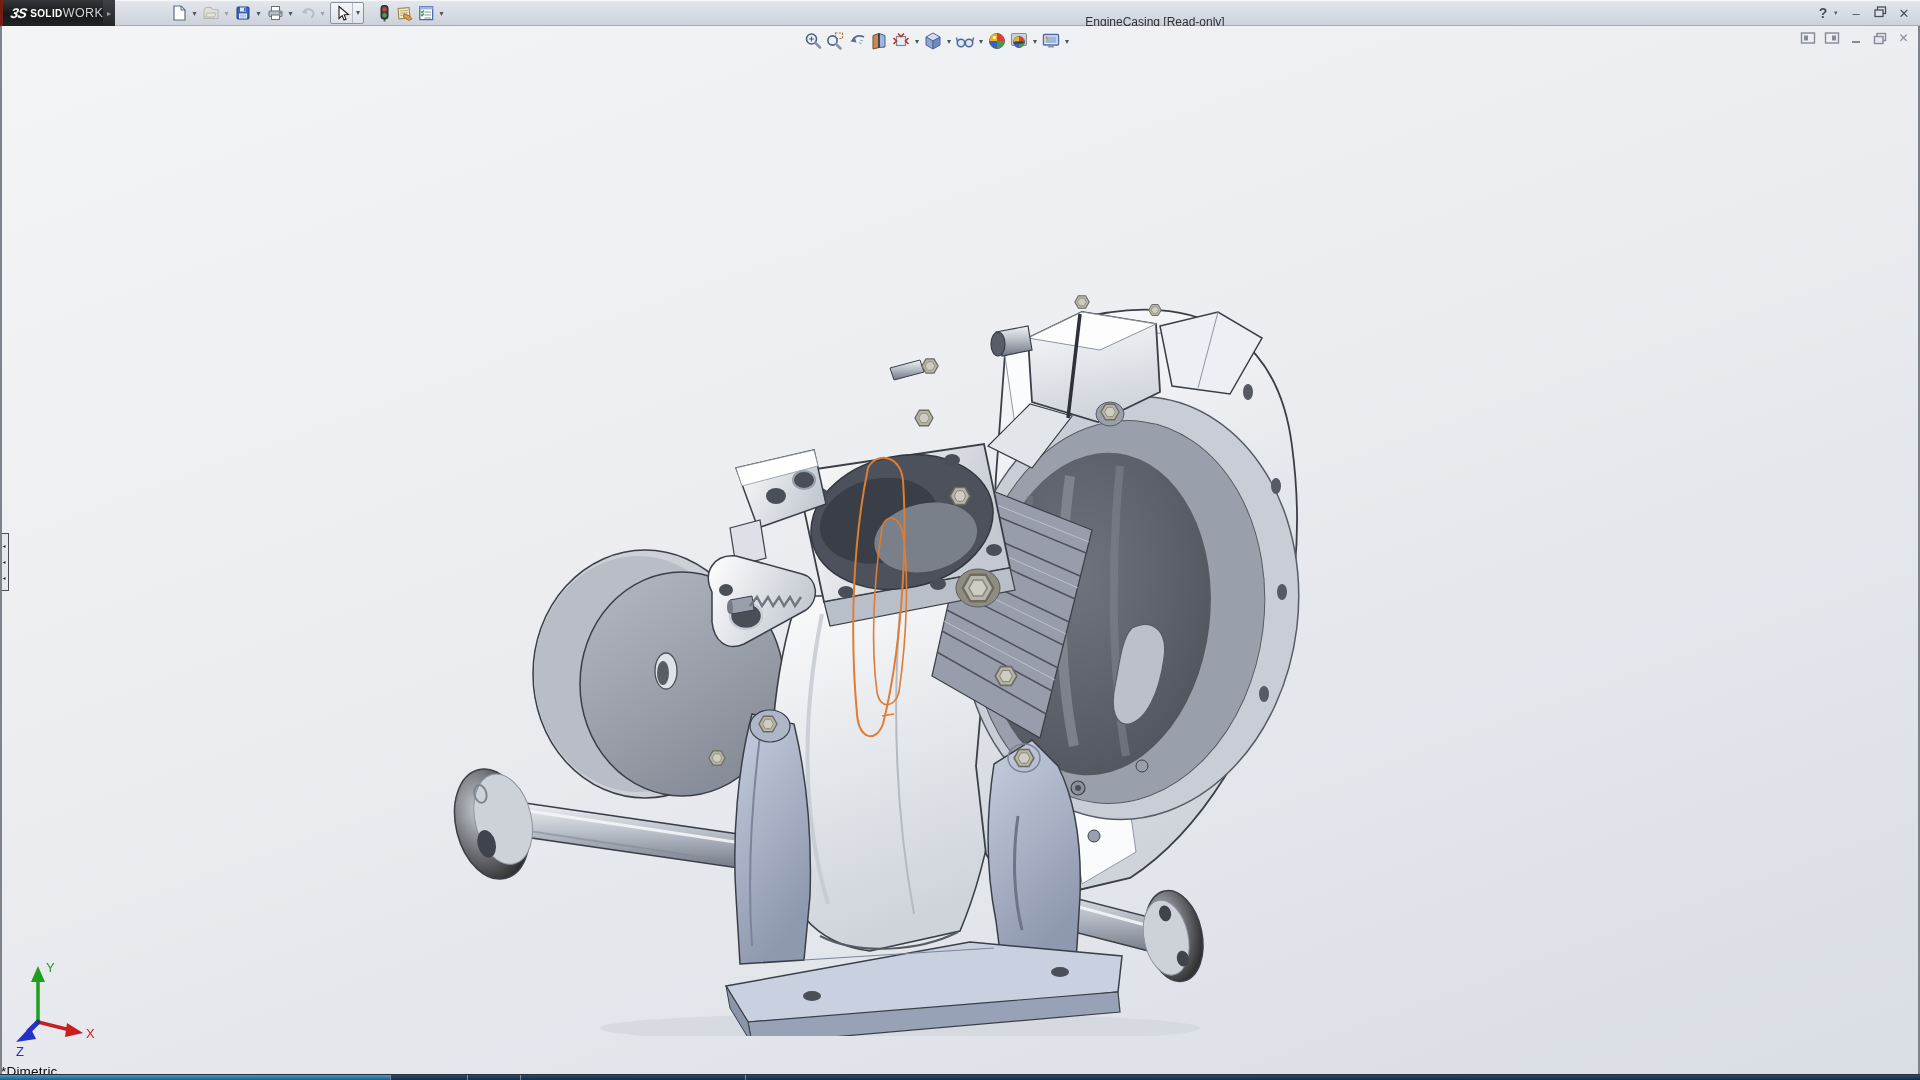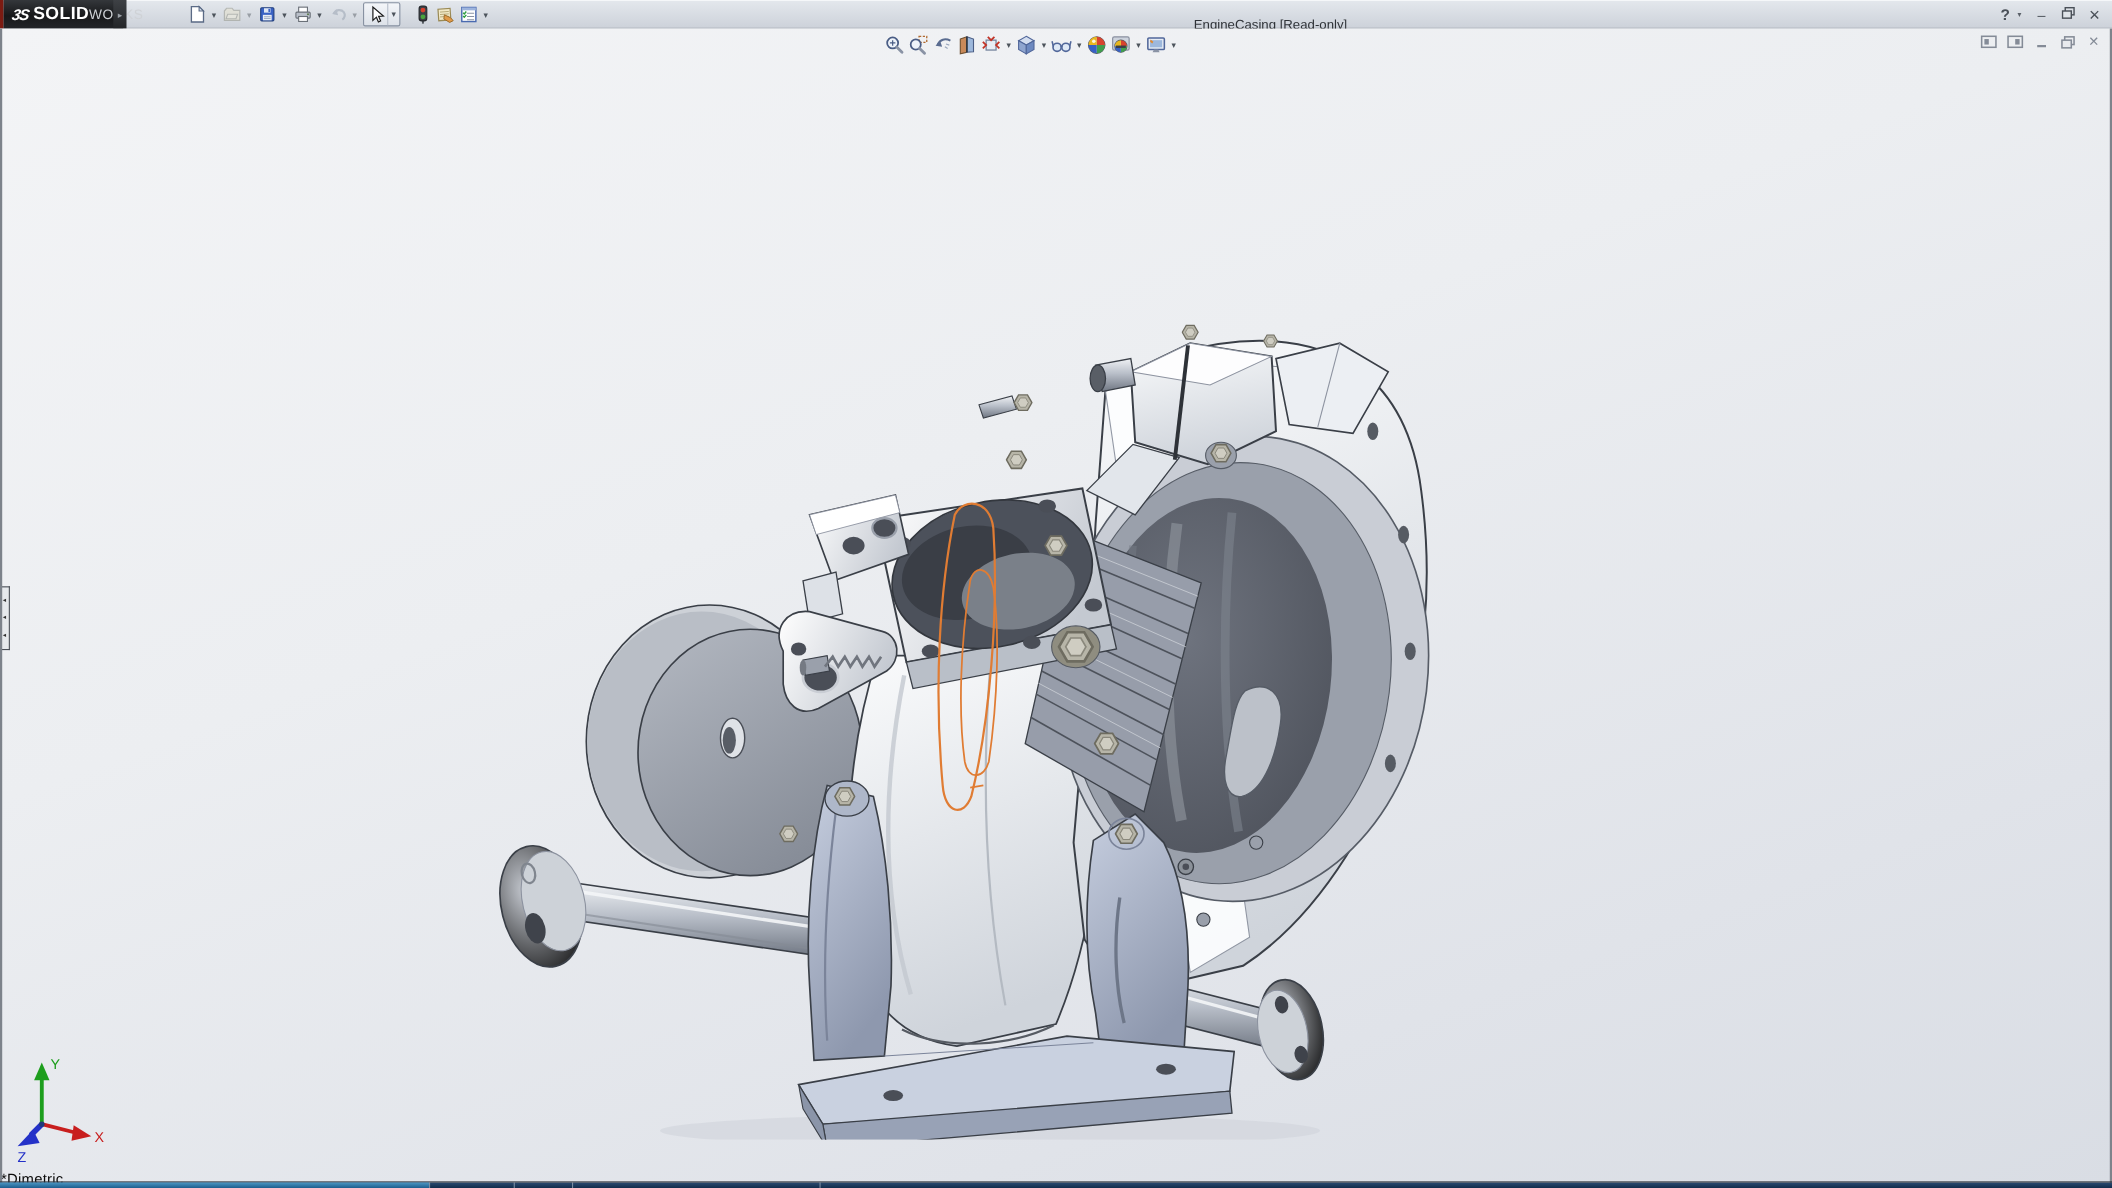--- a/index.html
+++ b/index.html
@@ -10,21 +10,21 @@
   .titlebar { position:absolute; left:0; top:0; width:1920px; height:26px;
     background:linear-gradient(#e4e8ed,#cdd2da);
     border-bottom:1px solid #a8aeb8;
     box-shadow:inset 0 1px 0 #f5f7f9; }
   .logo { position:absolute; left:0; top:0; height:26px; width:112px;
     background:linear-gradient(#34373b,#17181a 55%,#222428);
     border-left:3px solid #7c1b12;
     display:flex; align-items:center; padding-left:8px; color:#fff; }
   .logo .mark { font-style:italic; font-weight:bold; font-size:14px;
     transform:skewX(-10deg); margin-right:4px; letter-spacing:-1px; }
-  .logo .solid { font-weight:bold; font-size:16px; letter-spacing:.4px; }
+  .logo .solid { font-weight:bold; font-size:10px; letter-spacing:.4px; }
   .logo .works { font-weight:normal; font-size:12.5px; color:#cfd2d6; letter-spacing:.4px; }
   .logo-expand { position:absolute; left:103px; top:0; width:12px; height:26px;
     background:linear-gradient(#3e4145,#232528); color:#9aa0a6; font-size:8px;
     display:flex; align-items:center; justify-content:center; }
 
   .main-toolbar { position:absolute; left:168px; top:2px; height:22px;
     display:flex; align-items:center; }
   .ico { width:21px; height:21px; display:flex; align-items:center;
     justify-content:center; flex:0 0 auto; }
   .dd { width:11px; text-align:center; font-size:8px; color:#4d545c; flex:0 0 auto; }

